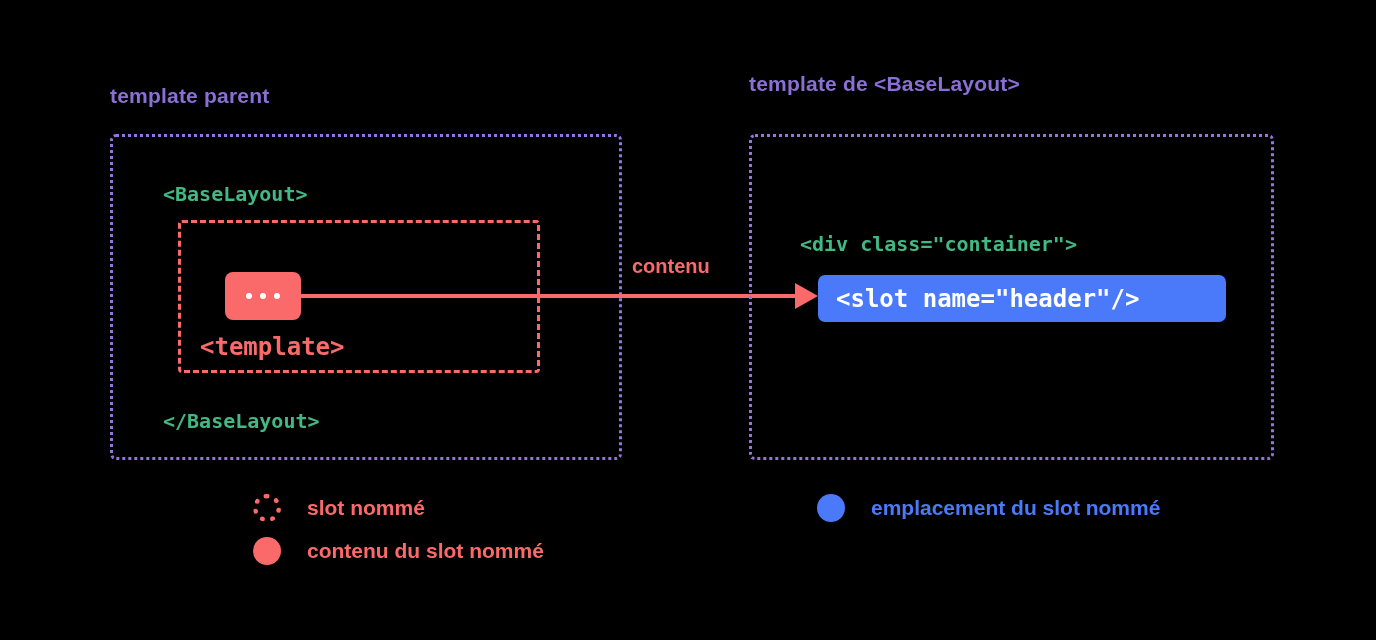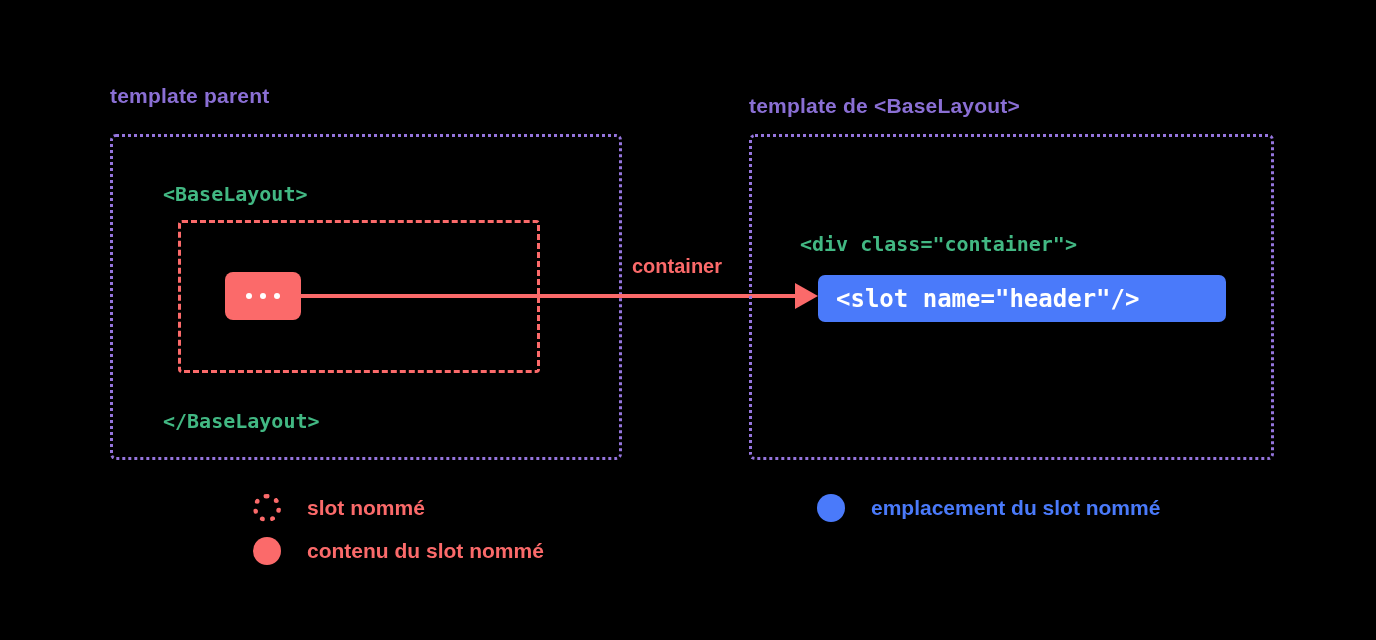--- a/index.html
+++ b/index.html
@@ -25,21 +25,21 @@
   .panel-title {
     position: absolute;
     font-family: "Liberation Sans", sans-serif;
     font-weight: bold;
     font-size: 21px;
     letter-spacing: 0.2px;
     color: #8a6fd4;
     white-space: nowrap;
   }
   #title-left  { left: 110px; top: 84px; }
-  #title-right { left: 749px; top: 94px; }
+  #title-right { left: 749px; top: 72px; }
 
   
   .panel {
     position: absolute;
     border: 3px dotted #9575dd;
     border-radius: 6px;
     box-sizing: border-box;
   }
   #panel-left  { left: 110px;  top: 134px; width: 512px; height: 326px; }
   #panel-right { left: 749px;  top: 134px; width: 525px; height: 326px; }
@@ -217,26 +217,27 @@
 
   <div id="slot-dashed-box"></div>
 
 
   <div id="slot-content-chip">
     <span class="dot"></span>
     <span class="dot"></span>
     <span class="dot"></span>
   </div>
 
+  <div class="code-red" id="code-template-close">&lt;template&gt;</div>
 
   <div class="code-green" id="code-baselayout-close">&lt;/BaseLayout&gt;</div>
 
   <div id="replace-arrow-line"></div>
   <div id="replace-arrow-head"></div>
-  <div id="replace-arrow-label">container</div>
+  <div id="replace-arrow-label">contenu</div>
 
   <div class="panel-title" id="title-right">template de &lt;BaseLayout&gt;</div>
 
   <div class="panel" id="panel-right"></div>
 
   <div class="code-green" id="code-div-open">&lt;div class="container"&gt;</div>
 
   <div id="slot-placement-chip">
     <span class="slot-code">&lt;slot name="header"/&gt;</span>
   </div>

